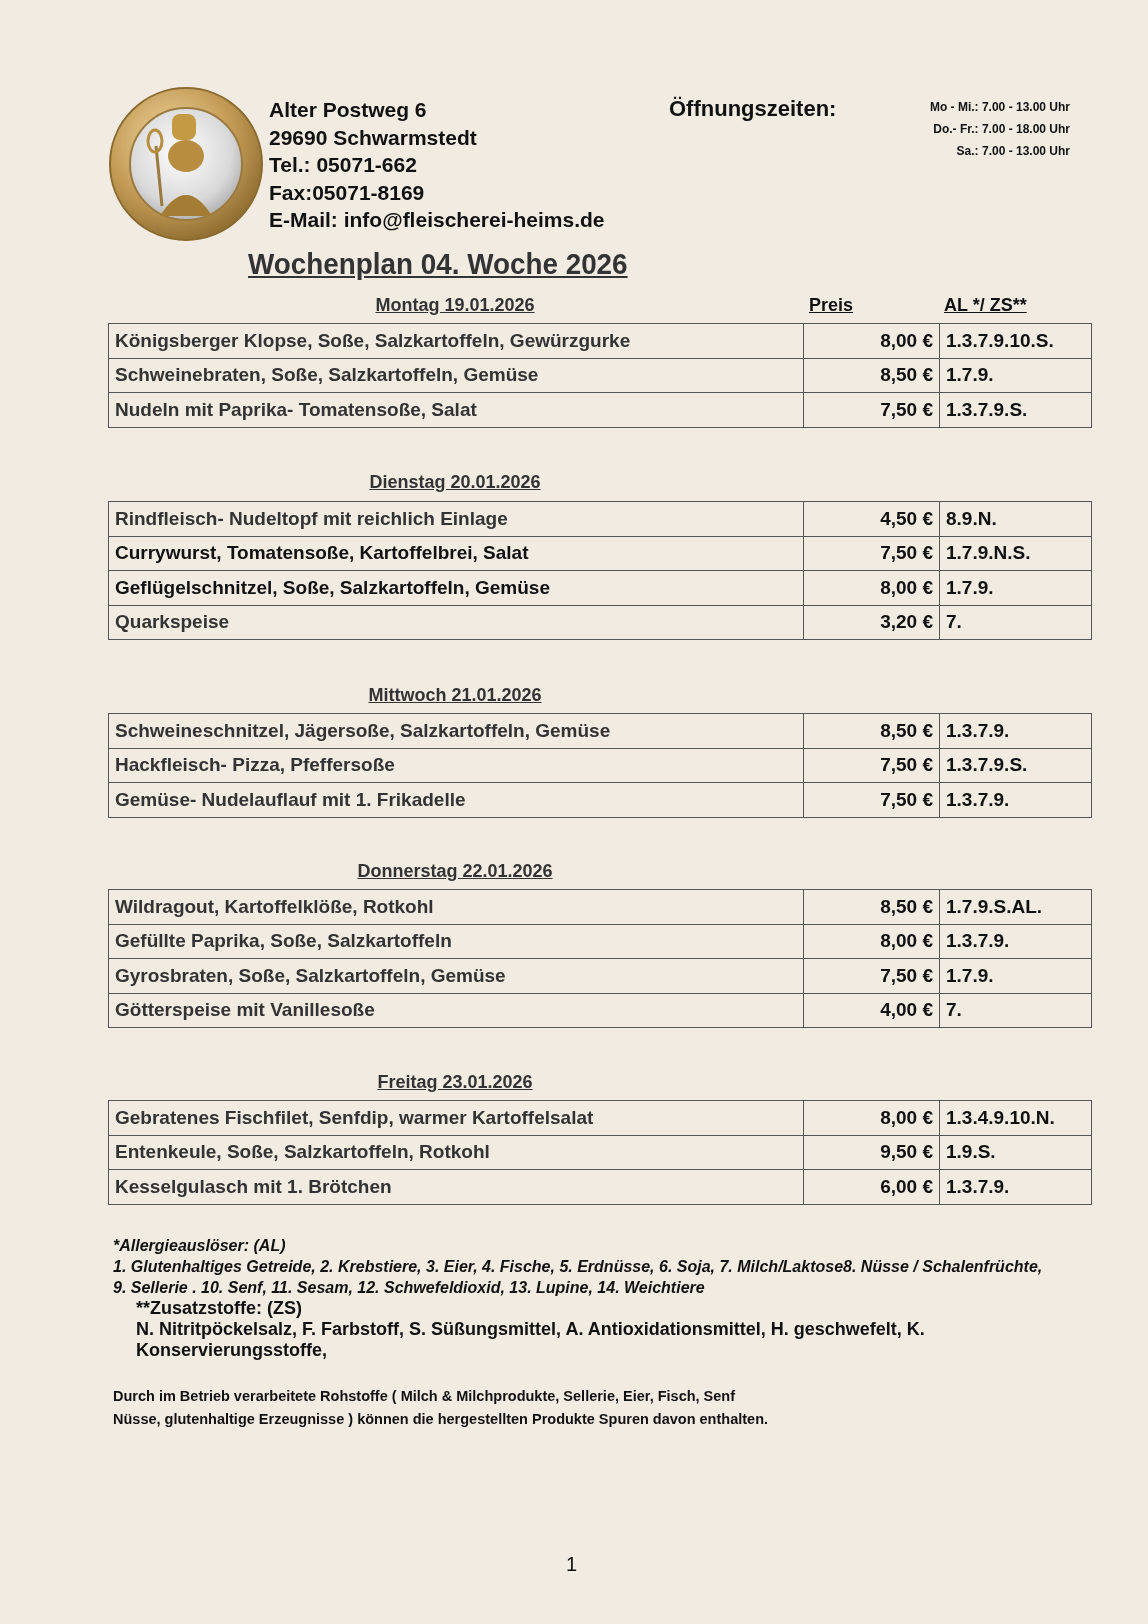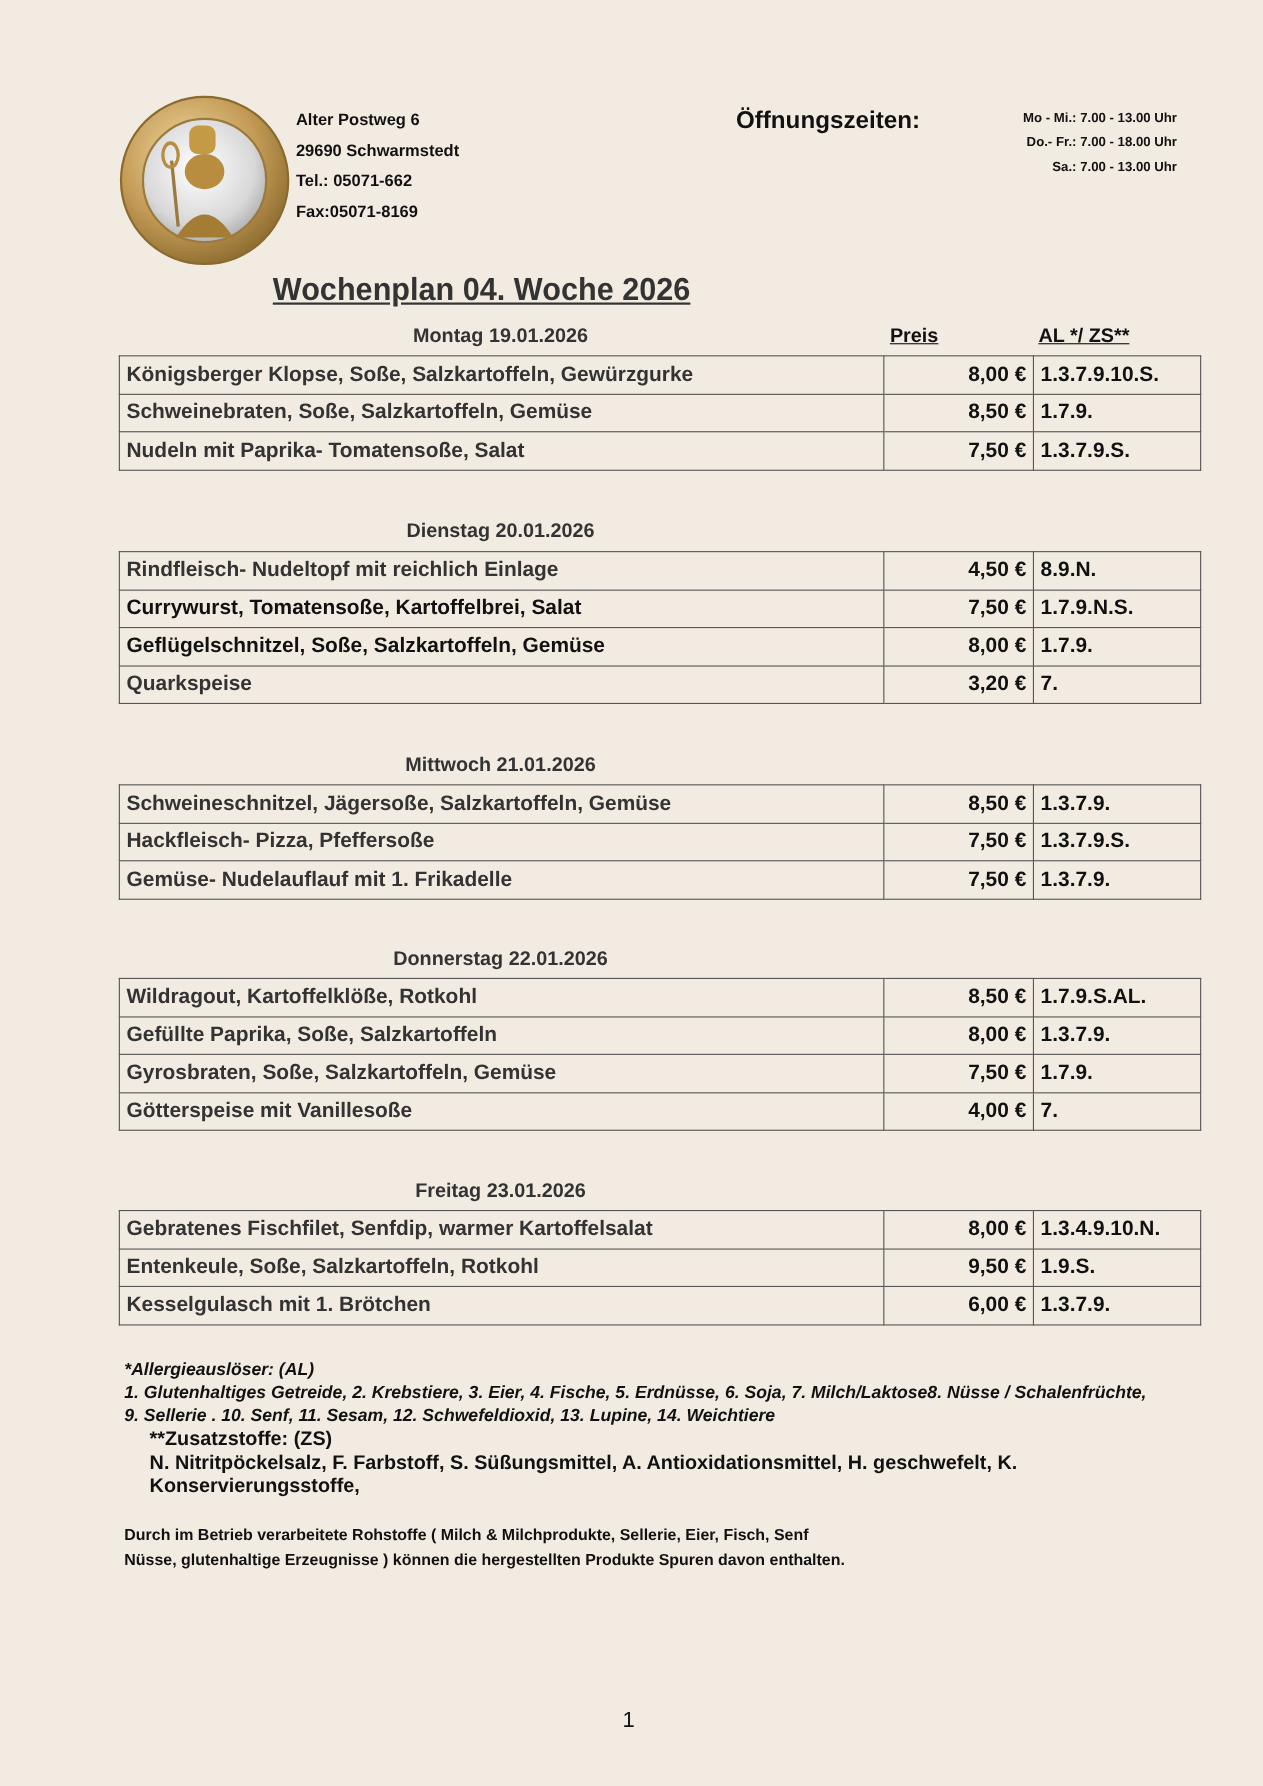--- a/index.html
+++ b/index.html
@@ -9,42 +9,42 @@
     font-family: "Liberation Sans", sans-serif;
     color: #222;
     position: relative;
     overflow: hidden;
   }
   .logo {
     position: absolute; left: 108px; top: 86px; width: 156px; height: 156px;
   }
   .address {
     position: absolute; left: 269px; top: 96px;
-    font-weight: bold; font-size: 15px; line-height: 27.5px; color: #111;
+    font-weight: bold; font-size: 21px; line-height: 27.5px; color: #111;
   }
   .hours-label {
     position: absolute; left: 669px; top: 96px;
     font-weight: bold; font-size: 22px; color: #111;
   }
   .hours {
     position: absolute; right: 78px; top: 96px; text-align: right;
     font-weight: bold; font-size: 12px; line-height: 22px; color: #111;
   }
   .title {
     position: absolute; left: 248px; top: 248px;
     font-weight: bold; font-size: 29px; color: #333;
     text-decoration: underline; transform: scaleX(0.96); transform-origin: left;
   }
   .col-head {
     position: absolute; top: 295px; font-weight: bold; font-size: 18px;
     text-decoration: underline; color: #111;
   }
   .day-head {
     position: absolute; font-weight: bold; font-size: 18px;
-    color: #333; text-align: center;
+    text-decoration: underline; color: #333; text-align: center;
     width: 500px; left: 205px;
   }
   table.menu {
     position: absolute; left: 108px; width: 984px;
     border-collapse: collapse; table-layout: fixed;
   }
   table.menu td {
     border: 1.5px solid #555; height: 33.5px; padding: 0 6px;
     font-weight: bold; font-size: 19px; color: #333;
     white-space: nowrap; overflow: hidden;
@@ -91,20 +91,21 @@
     <line x1="48" y1="60" x2="54" y2="120" stroke="#9a7a3e" stroke-width="3"></line>
     <ellipse cx="47" cy="55" rx="7" ry="11" fill="none" stroke="#b88d3f" stroke-width="3"></ellipse>
   </svg>
 </div>
 
 <div class="address">
   <div>Alter Postweg 6</div>
   <div>29690 Schwarmstedt</div>
   <div>Tel.: 05071-662</div>
   <div>Fax:05071-8169</div>
+  <div>E-Mail: info@fleischerei-heims.de</div>
 </div>
 
 <div class="hours-label">Öffnungszeiten:</div>
 <div class="hours">
   <div>Mo - Mi.: 7.00 - 13.00 Uhr</div>
   <div>Do.- Fr.: 7.00 - 18.00 Uhr</div>
   <div>Sa.: 7.00 - 13.00 Uhr</div>
 </div>
 
 <div class="title">Wochenplan 04. Woche 2026</div>

